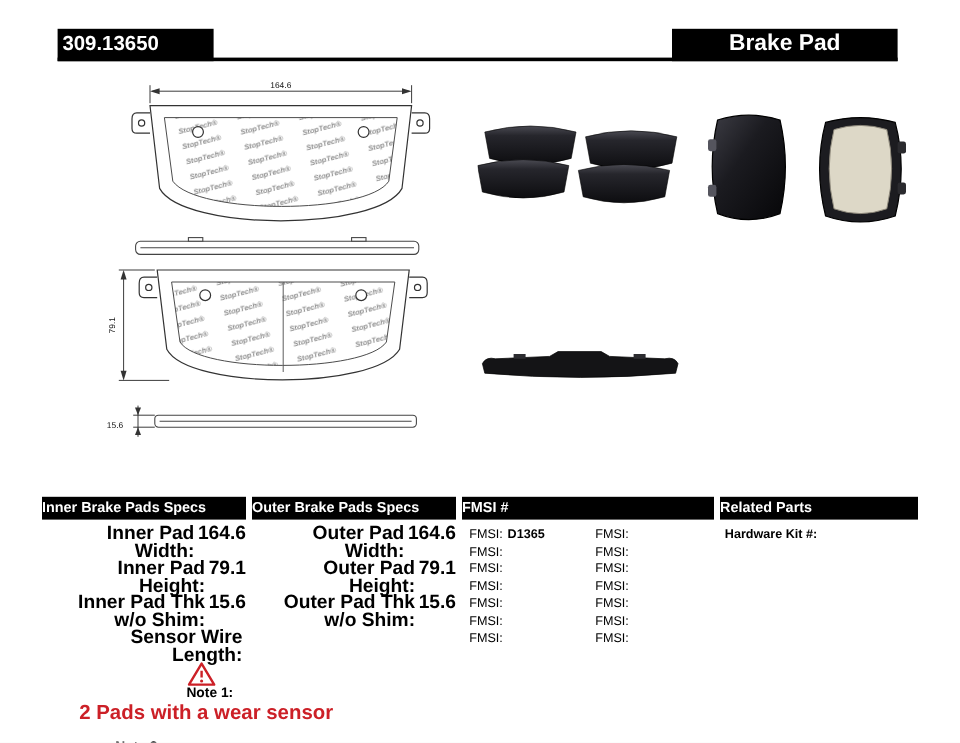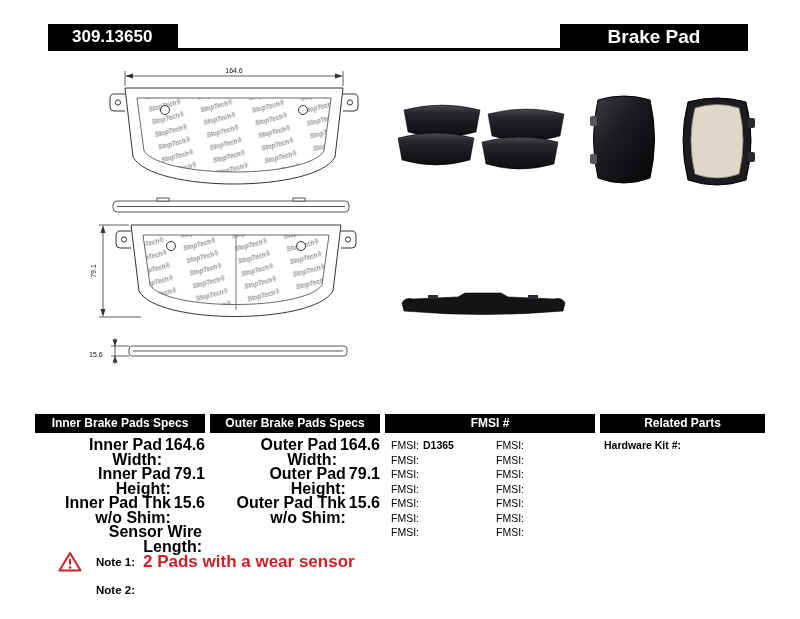--- a/index.html
+++ b/index.html
@@ -9,21 +9,21 @@
     font-family:"Liberation Sans", sans-serif; overflow:hidden;
     outline:1px solid #ececec;
   }
 
   
   .header { position:absolute; left:48px; top:24px; width:700px; height:27px; }
   .header-rule { position:absolute; left:0; bottom:0; width:100%; height:3px; background:#000; }
   .part-box {
     position:absolute; left:0; bottom:0; height:27px; width:130px;
     background:#000; color:#fff; font-size:17px; font-weight:bold;
-    line-height:25px; padding-left:24px;
+    line-height:25px; padding-left:4px;
   }
   .title-box {
     position:absolute; right:0; bottom:0; height:27px; width:188px;
     background:#000; color:#fff; font-size:19px; font-weight:bold;
     line-height:25px; text-align:center;
   }
 
   
   .drawing-svg { position:absolute; left:85px; top:65px; }
   .photo1 { position:absolute; left:398px; top:96px; }
@@ -31,41 +31,41 @@
   .photo3 { position:absolute; left:398px; top:286px; }
 
   
   .tables { position:absolute; left:35px; top:414px; display:flex; gap:5px; }
   .col-inner   { width:170px; }
   .col-outer   { width:170px; }
   .col-fmsi    { width:210px; }
   .col-related { width:165px; }
   .col-header {
     background:#000; color:#fff; font-size:12px; font-weight:bold;
-    text-align:center; height:19px; line-height:19px;
+    text-align:left; height:19px; line-height:19px;
   }
   .spec-rows { margin-top:5px; }
   .spec-row  { display:flex; font-size:16px; line-height:14.5px; color:#000;justify-content:flex-end; }
   .spec-row .lbl { flex:0 0 72%; text-align:right; font-weight:bold; }
   .spec-row .val { padding-left:3px; font-weight:bold; }
 
   .fmsi-rows { margin-top:5px; }
   .fmsi-row  { display:flex; font-size:10.5px; line-height:14.5px; color:#000; }
   .fmsi-cell { width:50%; display:flex; }
   .fmsi-cell .lbl { padding-left:6px; font-weight:normal; }
   .fmsi-cell .val { padding-left:4px; font-weight:bold; }
 
   .rel-rows { margin-top:5px; }
   .rel-row  { font-size:10.5px; line-height:14.5px; padding-left:4px; color:#000; }
   .rel-row .lbl { font-weight:bold; }
   .rel-row .val { padding-left:3px; }
 
   
   .notes { position:absolute; left:58px; top:551px; }
-  .note-line1 { display:flex; align-items:center; }
+  .note-line1 { display:flex; align-items:center;flex-direction:column; }
   .note-label { font-weight:bold; font-size:11.5px; color:#000; margin-left:14px; }
   .note-red   { font-weight:bold; font-size:17px; margin-left:8px; }
   .note-line2 { margin-top:7px; margin-left:38px; }
 </style>
 </head>
 <body>
 
 <div class="page">
 
   <div class="header">

